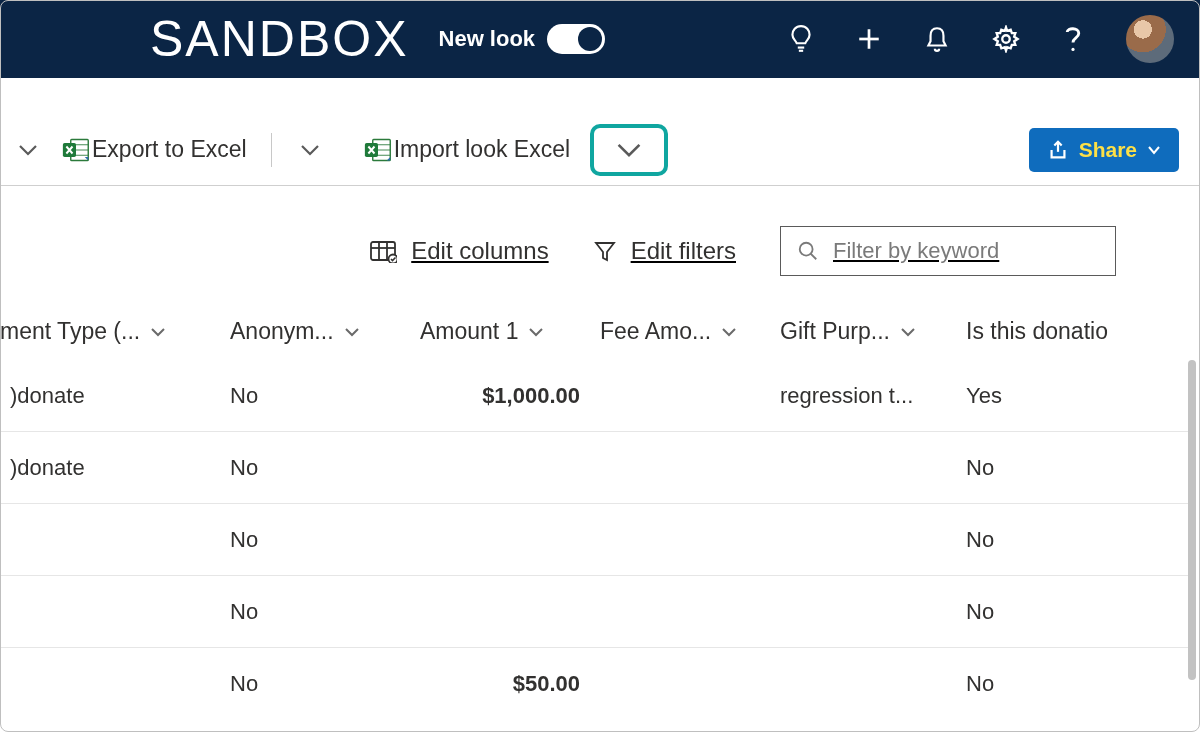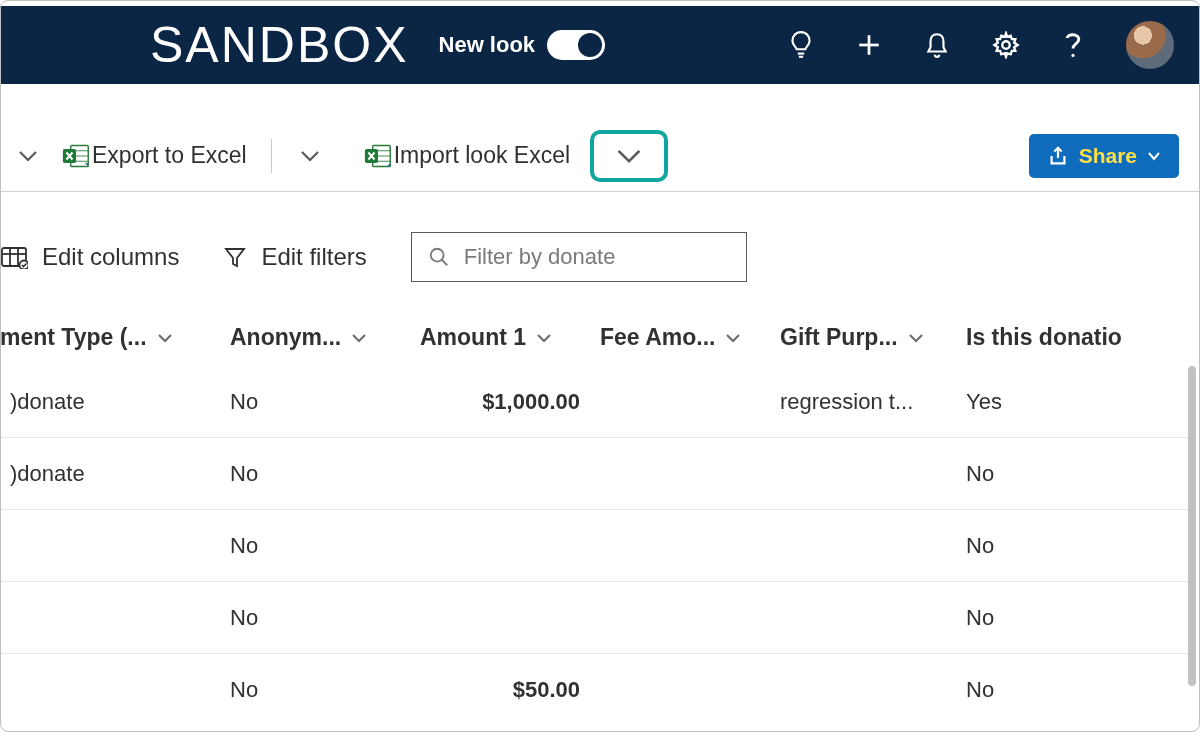--- a/index.html
+++ b/index.html
@@ -13,21 +13,20 @@
   }
 
   
   .topbar {
     background: #0b2545;
     height: 78px;
     display: flex;
     align-items: center;
     padding: 0 20px;
     color: #fff;
-    margin-top: 6px;
   }
   .brand {
     font-size: 50px;
     letter-spacing: 2px;
     font-weight: 400;
     margin-left: 130px;
     margin-right: 30px;
   }
   .newlook-group { display: flex; align-items: center; gap: 12px; font-size: 22px; font-weight: 600; }
   .toggle {
@@ -90,23 +89,24 @@
     padding: 16px 18px;
     display:flex; align-items:center; gap:10px;
     font-size: 21px;
     font-weight: 600;
   }
 
   
   .tools-row {
     display:flex;
     align-items:center;
-    justify-content: flex-start;
+    justify-content: flex-end;
     gap: 44px;
     padding: 40px 84px 28px 0;
+    text-decoration: underline;
   }
   .tool-btn { display:flex; align-items:center; gap:14px; font-size:24px; color:#323130; }
   .search-box {
     border:1px solid #5a5a5a;
     height: 50px; width: 336px;
     display:flex; align-items:center; gap:14px;
     padding: 0 16px;
     color:#7a7a7a;
     font-size:22px;
   }
@@ -114,21 +114,21 @@
   
   .table-area { padding: 0 12px 0 0; position: relative; }
   .thead {
     display:flex;
     align-items:center;
     height: 56px;
     border-bottom: 1px solid transparent;
     color:#323130;
     font-size: 23px;
   }
-  .th { display:flex; align-items:center; gap:10px; padding: 0 10px; font-weight: bold; }
+  .th { display:flex; align-items:center; gap:10px; padding: 0 10px; }
   .th .sortchev { color:#6a6a6a; }
   .col-0 { width: 220px; padding-left:0;}
   .col-1 { width: 190px; }
   .col-2 { width: 180px; justify-content:flex-start; }
   .col-3 { width: 180px; }
   .col-4 { width: 186px; }
   .col-5 { width: 200px; }
   .tbody { }
   .tr {
     display:flex;
@@ -288,21 +288,21 @@
       <path d="M3 4 L21 4 L14 13 L14 21 L10 19 L10 13 Z"></path>
     </svg>
     <span>Edit filters</span>
   </div>
 
   <div class="search-box">
     <svg width="22" height="22" viewBox="0 0 24 24" stroke="#7a7a7a" stroke-width="2" fill="none">
       <circle cx="10" cy="10" r="7"></circle>
         <line x1="15" y1="15" x2="21" y2="21"></line>
     </svg>
-    <span>Filter by donate</span>
+    <span>Filter by keyword</span>
   </div>
 </div>
 
 <div class="table-area">
   <div class="thead">
     <div class="th col-0">
       <span>ment Type (...</span>
       <span class="sortchev">
           <svg width="16" height="12" viewBox="0 0 16 10" stroke="#6a6a6a" stroke-width="2" fill="none">
             <polyline points="2,2 8,8 14,2"></polyline>

